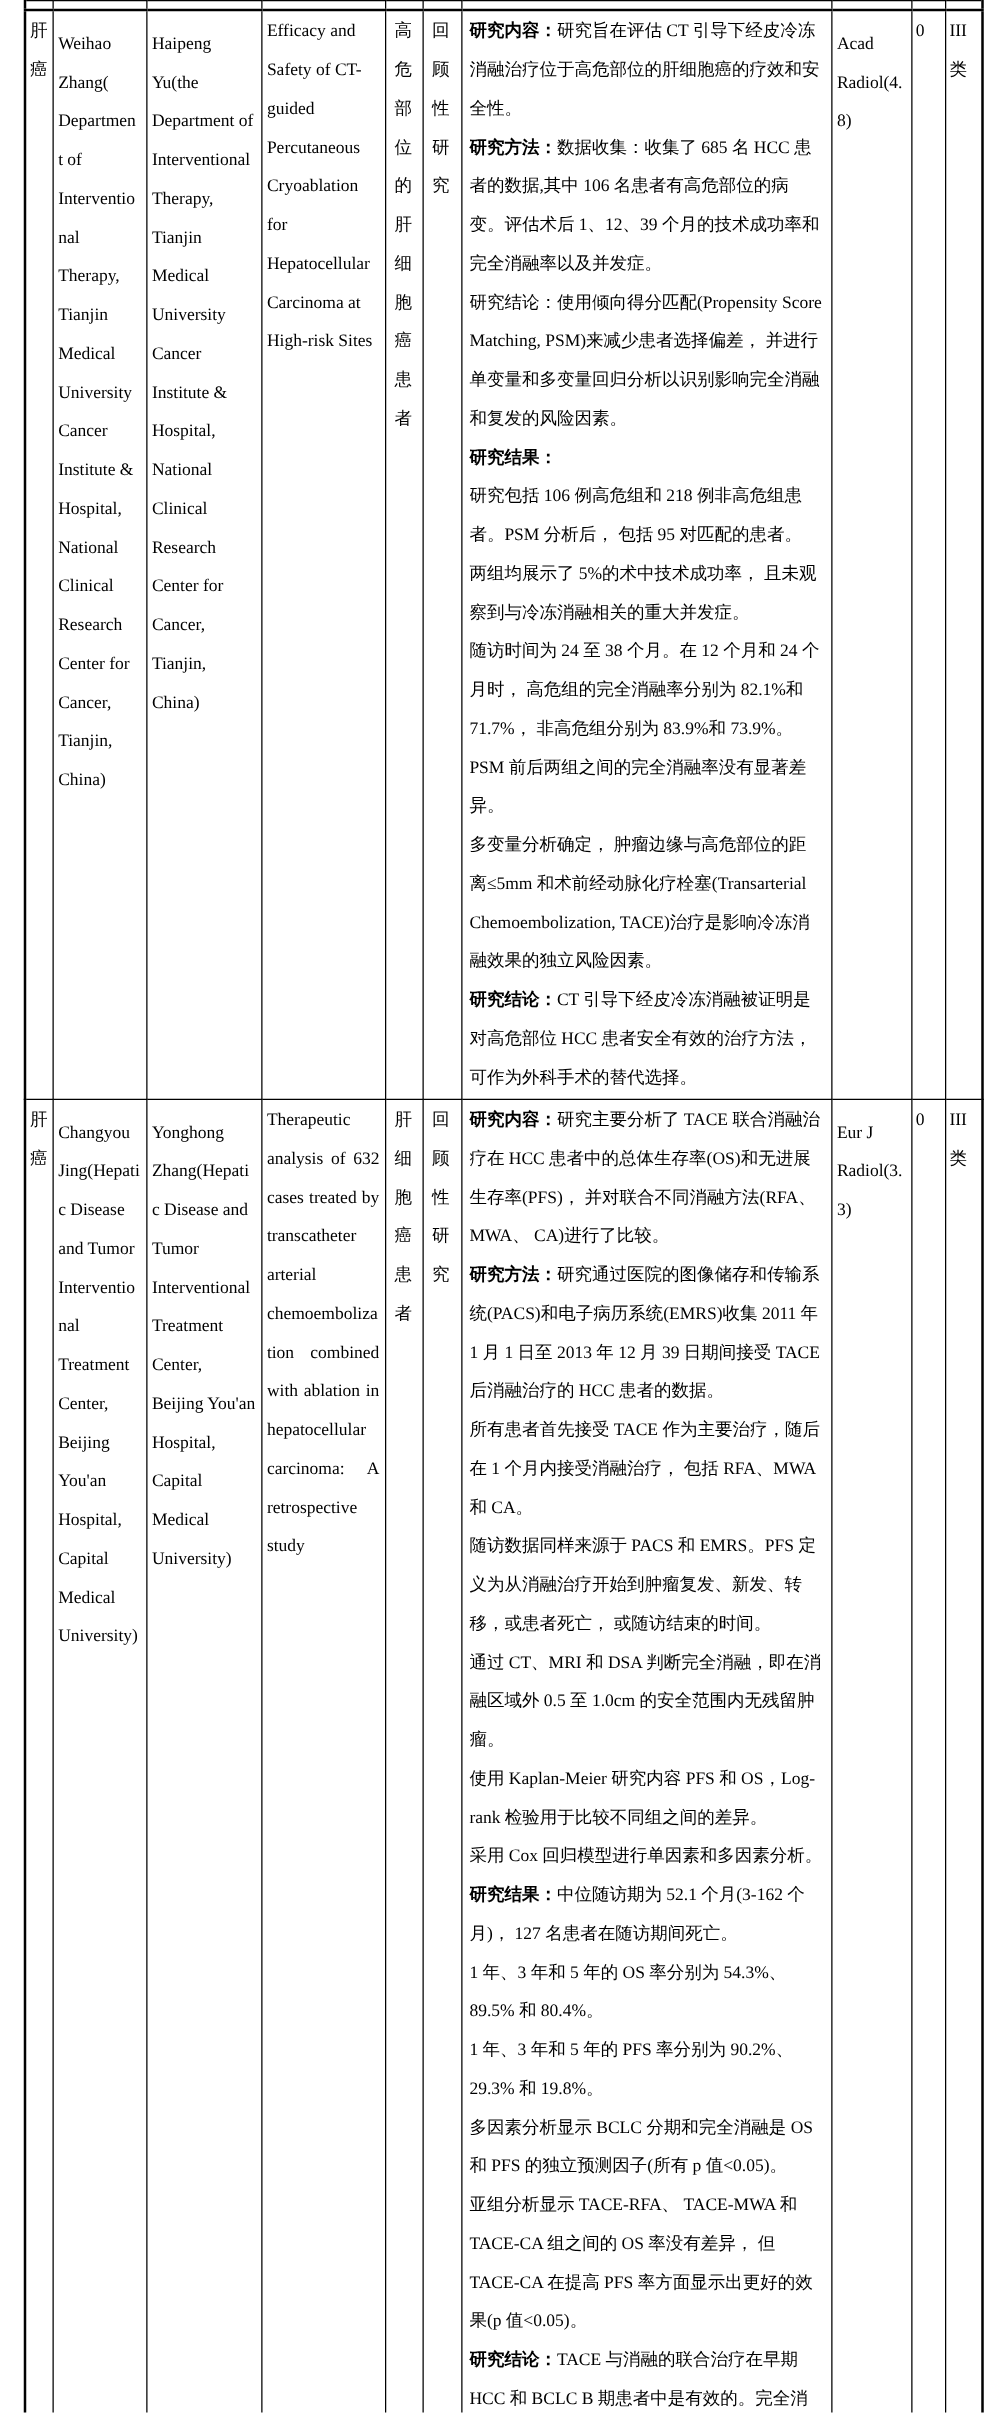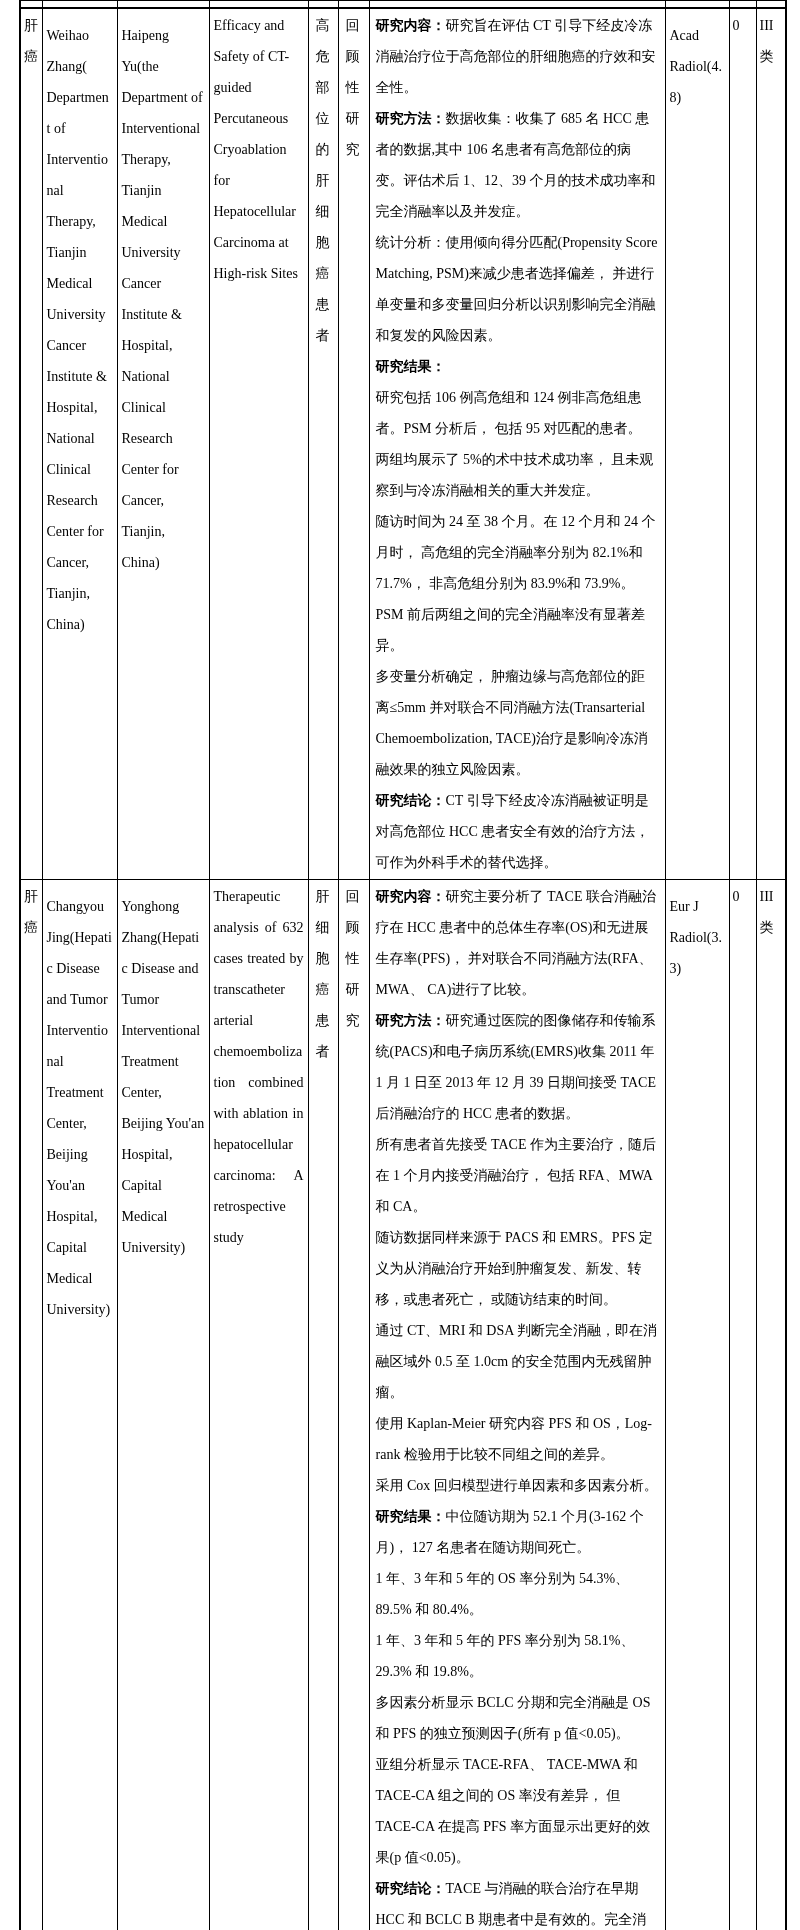--- a/index.html
+++ b/index.html
@@ -75,31 +75,31 @@
       <td class="author">Haipeng Yu(the Department of Interventional Therapy, Tianjin Medical University Cancer Institute &amp; Hospital, National Clinical Research Center for Cancer, Tianjin, China)</td>
       <td class="title-cell">Efficacy and Safety of CT-guided Percutaneous Cryoablation for Hepatocellular Carcinoma at High-risk Sites</td>
       <td class="cjk-vert">高危部位的肝细胞癌患者</td>
       <td class="cjk-vert">回顾性研究</td>
       <td class="summary">
 
           <p><b class="plabel">研究内容：</b><span>研究旨在评估 CT 引导下经皮冷冻消融治疗位于高危部位的肝细胞癌的疗效和安全性。</span></p>
 
           <p><b class="plabel">研究方法：</b><span>数据收集：收集了 685 名 HCC 患者的数据,其中 106 名患者有高危部位的病变。评估术后 1、12、39 个月的技术成功率和完全消融率以及并发症。</span></p>
 
-          <p><b class="plabel"></b><span>统计分析：使用倾向得分匹配(Propensity Score Matching, PSM)来减少患者选择偏差， 并进行单变量和多变量回归分析以识别影响完全消融和复发的风险因素。</span></p>
+          <p><b class="plabel"></b><span>研究结论：使用倾向得分匹配(Propensity Score Matching, PSM)来减少患者选择偏差， 并进行单变量和多变量回归分析以识别影响完全消融和复发的风险因素。</span></p>
 
           <p><b class="plabel">研究结果：</b><span></span></p>
 
-          <p><b class="plabel"></b><span>研究包括 106 例高危组和 124 例非高危组患者。PSM 分析后， 包括 95 对匹配的患者。</span></p>
+          <p><b class="plabel"></b><span>研究包括 106 例高危组和 218 例非高危组患者。PSM 分析后， 包括 95 对匹配的患者。</span></p>
 
           <p><b class="plabel"></b><span>两组均展示了 5%的术中技术成功率， 且未观察到与冷冻消融相关的重大并发症。</span></p>
 
           <p><b class="plabel"></b><span>随访时间为 24 至 38 个月。在 12 个月和 24 个月时， 高危组的完全消融率分别为 82.1%和 71.7%， 非高危组分别为 83.9%和 73.9%。PSM 前后两组之间的完全消融率没有显著差异。</span></p>
 
-          <p><b class="plabel"></b><span>多变量分析确定， 肿瘤边缘与高危部位的距离≤5mm 并对联合不同消融方法(Transarterial Chemoembolization, TACE)治疗是影响冷冻消融效果的独立风险因素。</span></p>
+          <p><b class="plabel"></b><span>多变量分析确定， 肿瘤边缘与高危部位的距离≤5mm 和术前经动脉化疗栓塞(Transarterial Chemoembolization, TACE)治疗是影响冷冻消融效果的独立风险因素。</span></p>
 
           <p><b class="plabel">研究结论：</b><span>CT 引导下经皮冷冻消融被证明是对高危部位 HCC 患者安全有效的治疗方法，可作为外科手术的替代选择。</span></p>
         </td>
       <td class="author">Acad Radiol(4.8)</td>
       <td class="narrow">0</td>
       <td class="narrow">III 类</td>
     </tr>
 
     <tr class="r2">
       <td class="narrow">肝癌</td>
@@ -121,21 +121,21 @@
           <p><b class="plabel"></b><span>通过 CT、MRI 和 DSA 判断完全消融，即在消融区域外 0.5 至 1.0cm 的安全范围内无残留肿瘤。</span></p>
 
           <p><b class="plabel"></b><span>使用 Kaplan-Meier 研究内容 PFS 和 OS，Log-rank 检验用于比较不同组之间的差异。</span></p>
 
           <p><b class="plabel"></b><span>采用 Cox 回归模型进行单因素和多因素分析。</span></p>
 
           <p><b class="plabel">研究结果：</b><span>中位随访期为 52.1 个月(3-162 个月)， 127 名患者在随访期间死亡。</span></p>
 
           <p><b class="plabel"></b><span>1 年、3 年和 5 年的 OS 率分别为 54.3%、89.5% 和 80.4%。</span></p>
 
-          <p><b class="plabel"></b><span>1 年、3 年和 5 年的 PFS 率分别为 58.1%、29.3% 和 19.8%。</span></p>
+          <p><b class="plabel"></b><span>1 年、3 年和 5 年的 PFS 率分别为 90.2%、29.3% 和 19.8%。</span></p>
 
           <p><b class="plabel"></b><span>多因素分析显示 BCLC 分期和完全消融是 OS 和 PFS 的独立预测因子(所有 p 值&lt;0.05)。</span></p>
 
           <p><b class="plabel"></b><span>亚组分析显示 TACE-RFA、 TACE-MWA 和 TACE-CA 组之间的 OS 率没有差异， 但 TACE-CA 在提高 PFS 率方面显示出更好的效果(p 值&lt;0.05)。</span></p>
 
           <p><b class="plabel">研究结论：</b><span>TACE 与消融的联合治疗在早期 HCC 和 BCLC B 期患者中是有效的。完全消融和 BCLC 分期是 PFS 和 OS 的重要预后因素。</span></p>
         </td>
       <td class="author">Eur J Radiol(3.3)</td>
       <td class="narrow">0</td>
       <td class="narrow">III 类</td>

